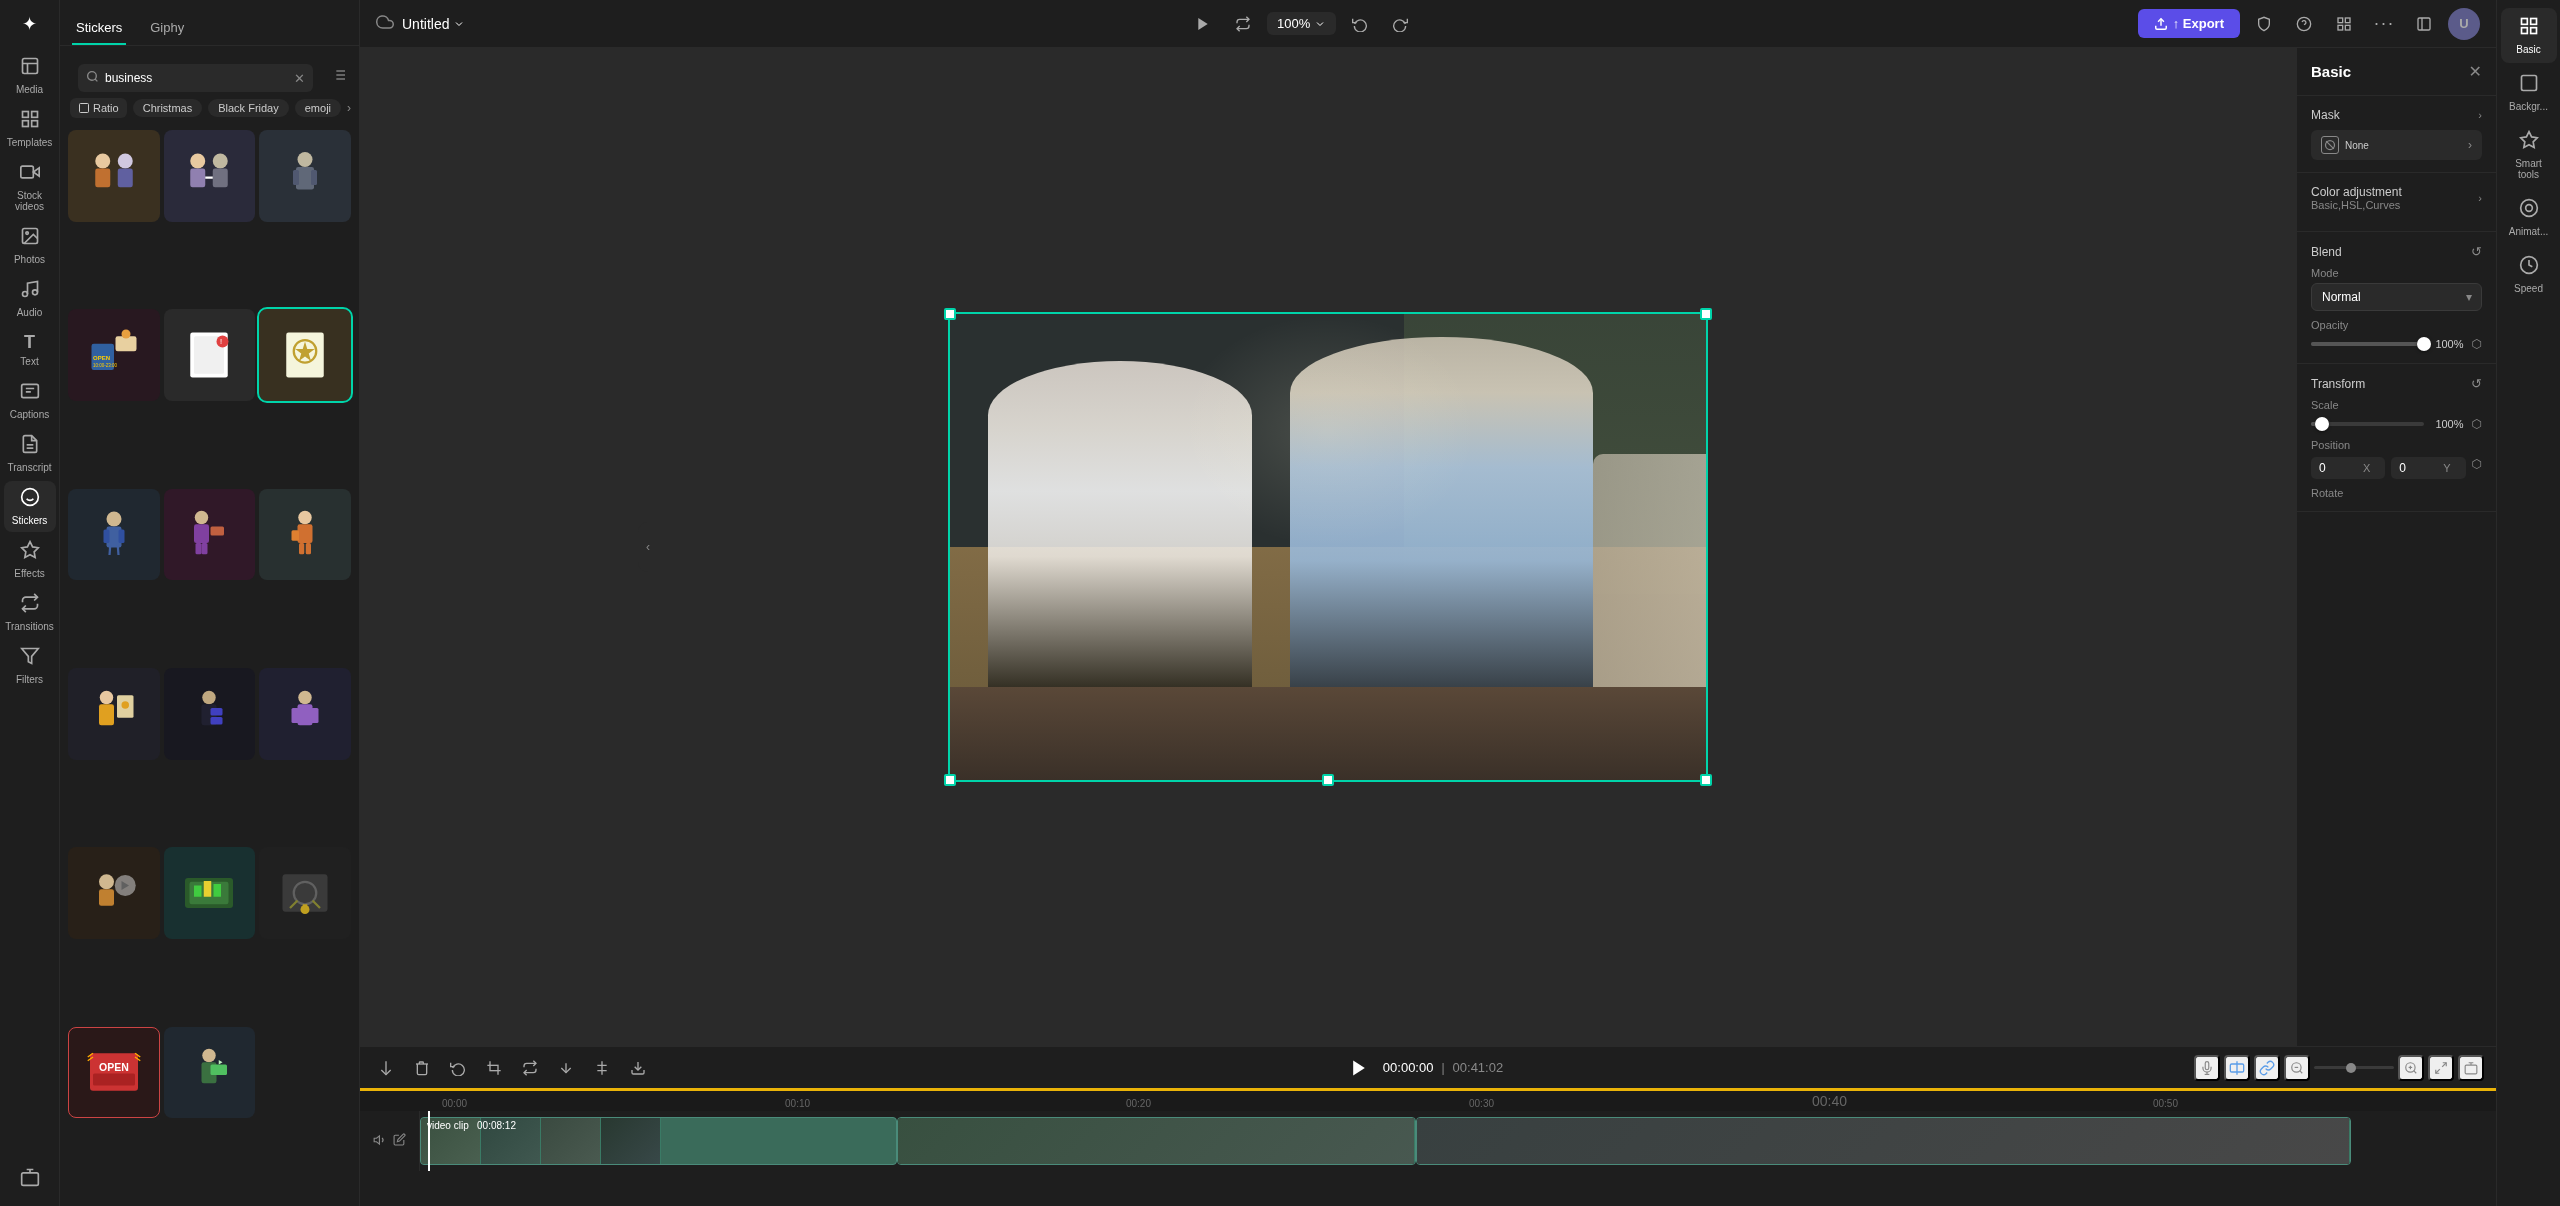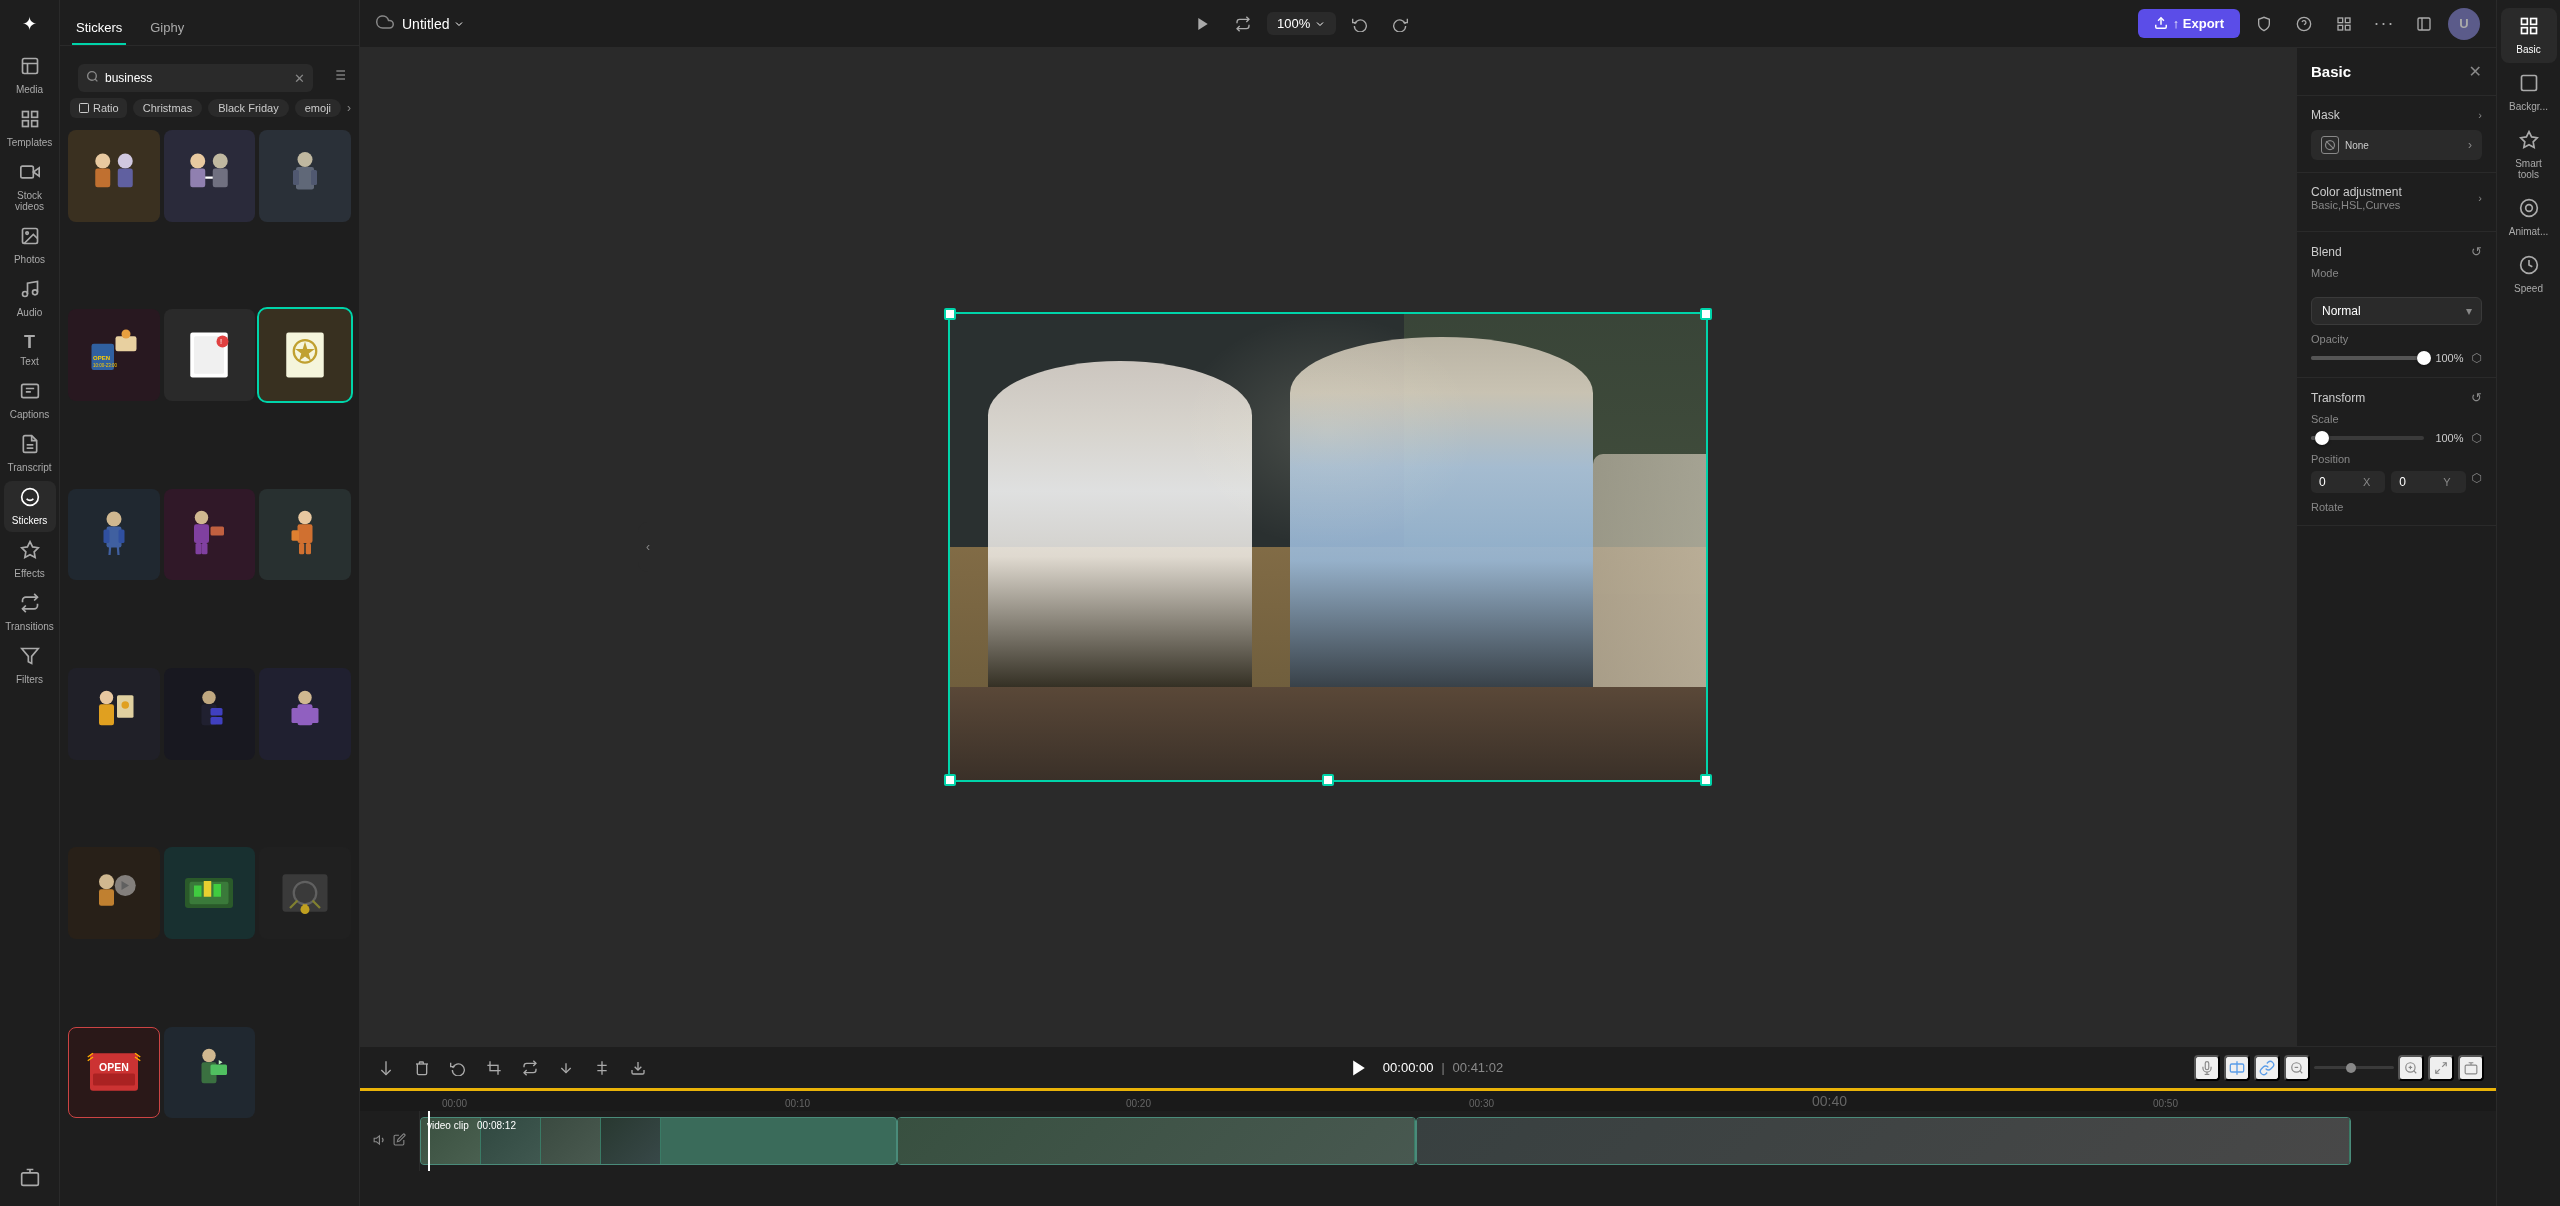--- a/index.html
+++ b/index.html
@@ -152,21 +152,21 @@
       width: 32px; height: 32px;
       display: flex; align-items: center; justify-content: center;
       border-radius: 6px; cursor: pointer; color: #aaa;
       background: none; border: none;
       font-size: 16px;
     }
     .export-btn {
       background: #5b4de8; color: #fff;
       border: none; border-radius: 6px;
       padding: 7px 16px; font-size: 13px; font-weight: 600;
-      cursor: pointer; display: flex; gap: 5px;
+      cursor: pointer; display: flex; align-items: center; gap: 5px;
     }
 
     
     #canvas-container {
       flex: 1;
       display: flex;
       align-items: center;
       justify-content: center;
       background: #2a2a2a;
       position: relative;
@@ -939,21 +939,21 @@
           <span class="section-chevron">›</span>
         </div>
       </div>
 
       <div class="panel-section">
         <div class="section-header">
           <span class="section-title">Blend</span>
           <span class="section-reset">↺</span>
         </div>
         <div style="margin-bottom:8px;">
-          <div style="font-size:11px;color:#888;margin-bottom:18px;">Mode</div>
+          <div style="font-size:11px;color:#888;margin-bottom:4px;">Mode</div>
           <div class="select-wrapper">
             <select>
               <option>Normal</option>
               <option>Multiply</option>
               <option>Screen</option>
               <option>Overlay</option>
               <option>Darken</option>
               <option>Lighten</option>
             </select>
             <span class="select-arrow">▾</span>

